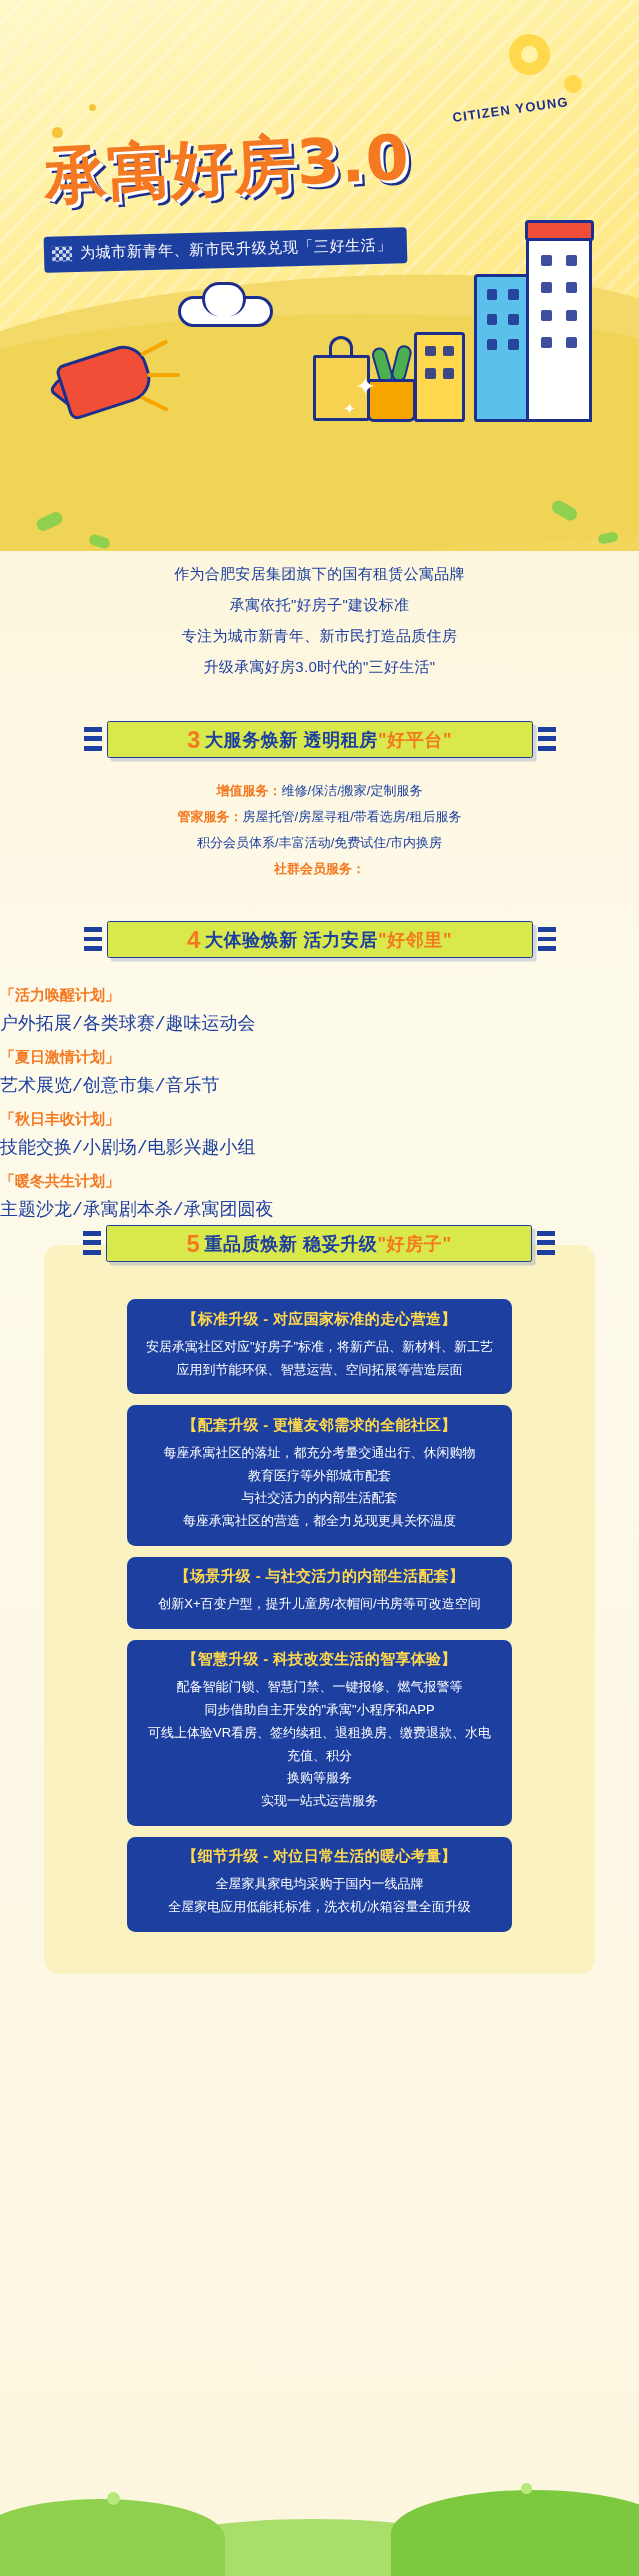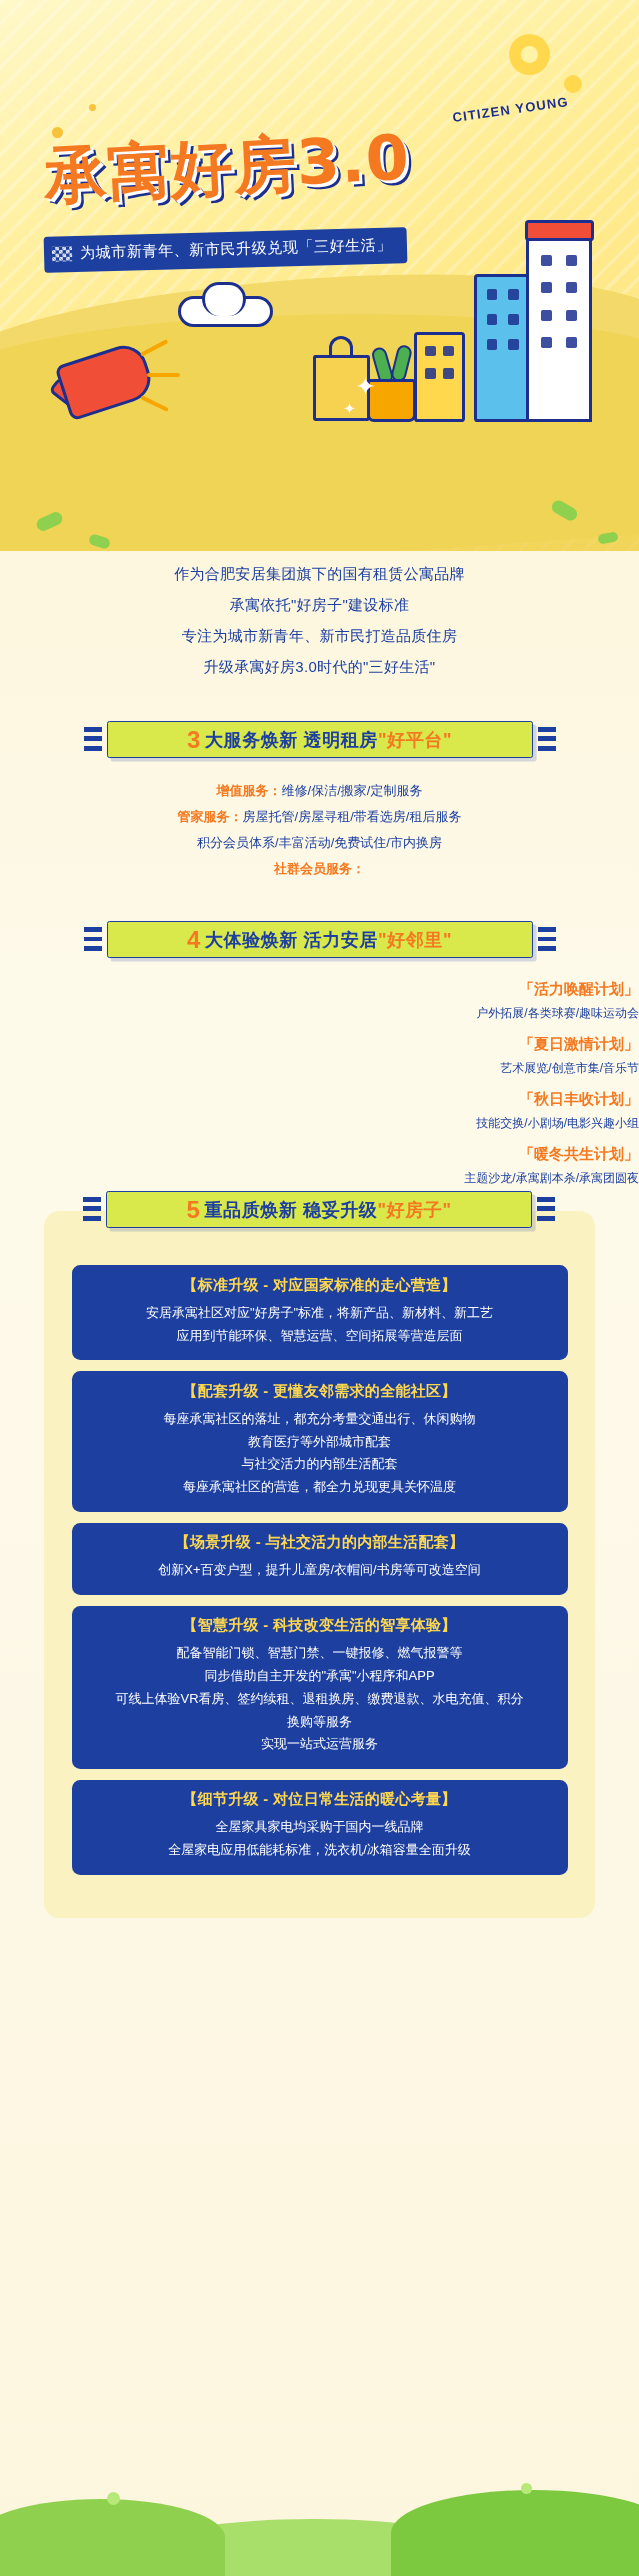--- a/index.html
+++ b/index.html
@@ -172,36 +172,36 @@
   }
   .sec-head .txt { font-size:18px; font-weight:bold; color:#1c3fa0; letter-spacing:0.6px; }
   .sec-head .hl { color:#f47920; }
 
   
   .sec3 { margin-top:20px; text-align:center; color:#1c3fa0; font-size:13px; line-height:2.0; }
   .sec3 .row { white-space:nowrap; }
   .sec3 .lbl { color:#f47920; font-weight:bold; }
 
   
-  .sec4 { margin-top:22px; text-align:right; }
+  .sec4 { margin-top:28px; text-align:left;font-family:Liberation Mono, monospace; }
   .sec4 .plan { color:#f47920; font-size:15px; font-weight:bold; margin-top:13px; }
-  .sec4 .desc { color:#1c3fa0; font-size:12px; margin-top:6px; }
+  .sec4 .desc { color:#1c3fa0; font-size:18px; margin-top:6px; }
 
   
   .sec5-card {
     position:relative;
     width:551px;
     margin:24px auto 0 auto;
     background:#fbf2c2;
     border-radius:15.4px;
     padding:54px 0 32px 0;
   }
   .sec5-card .sec-head { margin-top:0; position:absolute; top:-20px; left:62px; }
   .blue-box {
-    width:496px;
+    width:385px;
     margin:0 auto 10.7px auto;
     background:#1c3fa0;
     border-radius:8.3px;
     padding:10.7px 15.4px 13px 15.4px;
     text-align:center;
   }
   .blue-box .bb-title {
     color:#ffd84d;
     font-size:15px;
     font-weight:bold;

